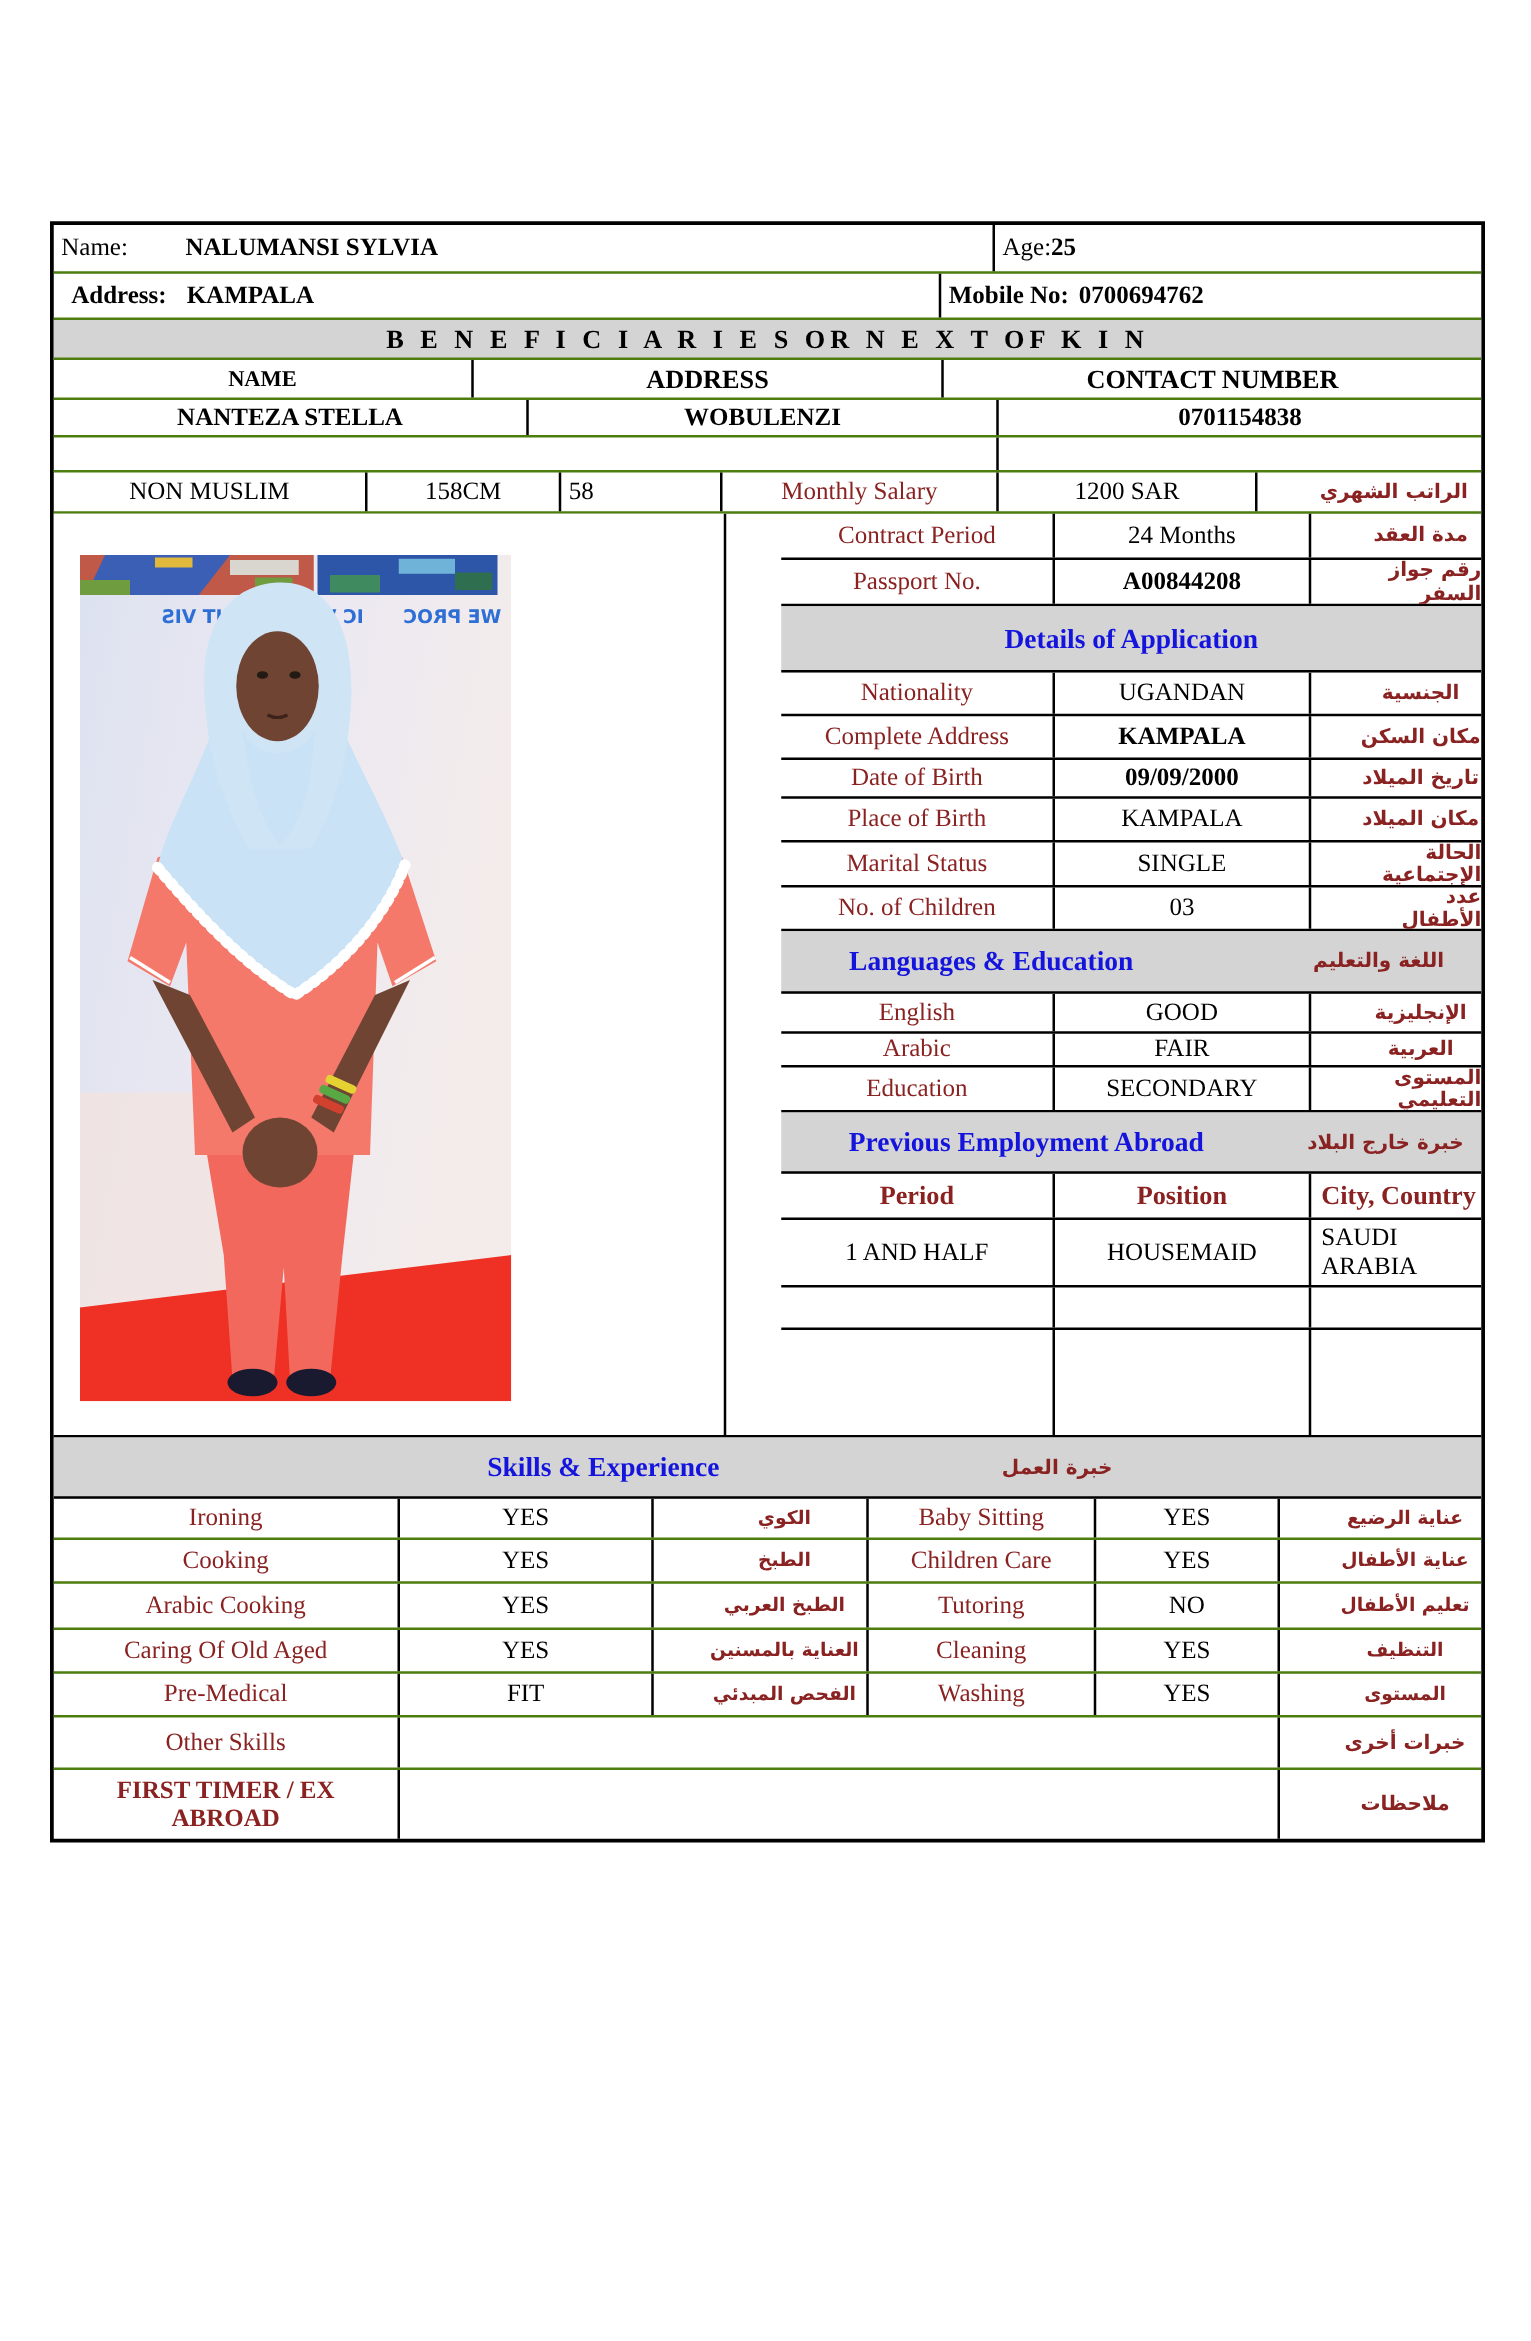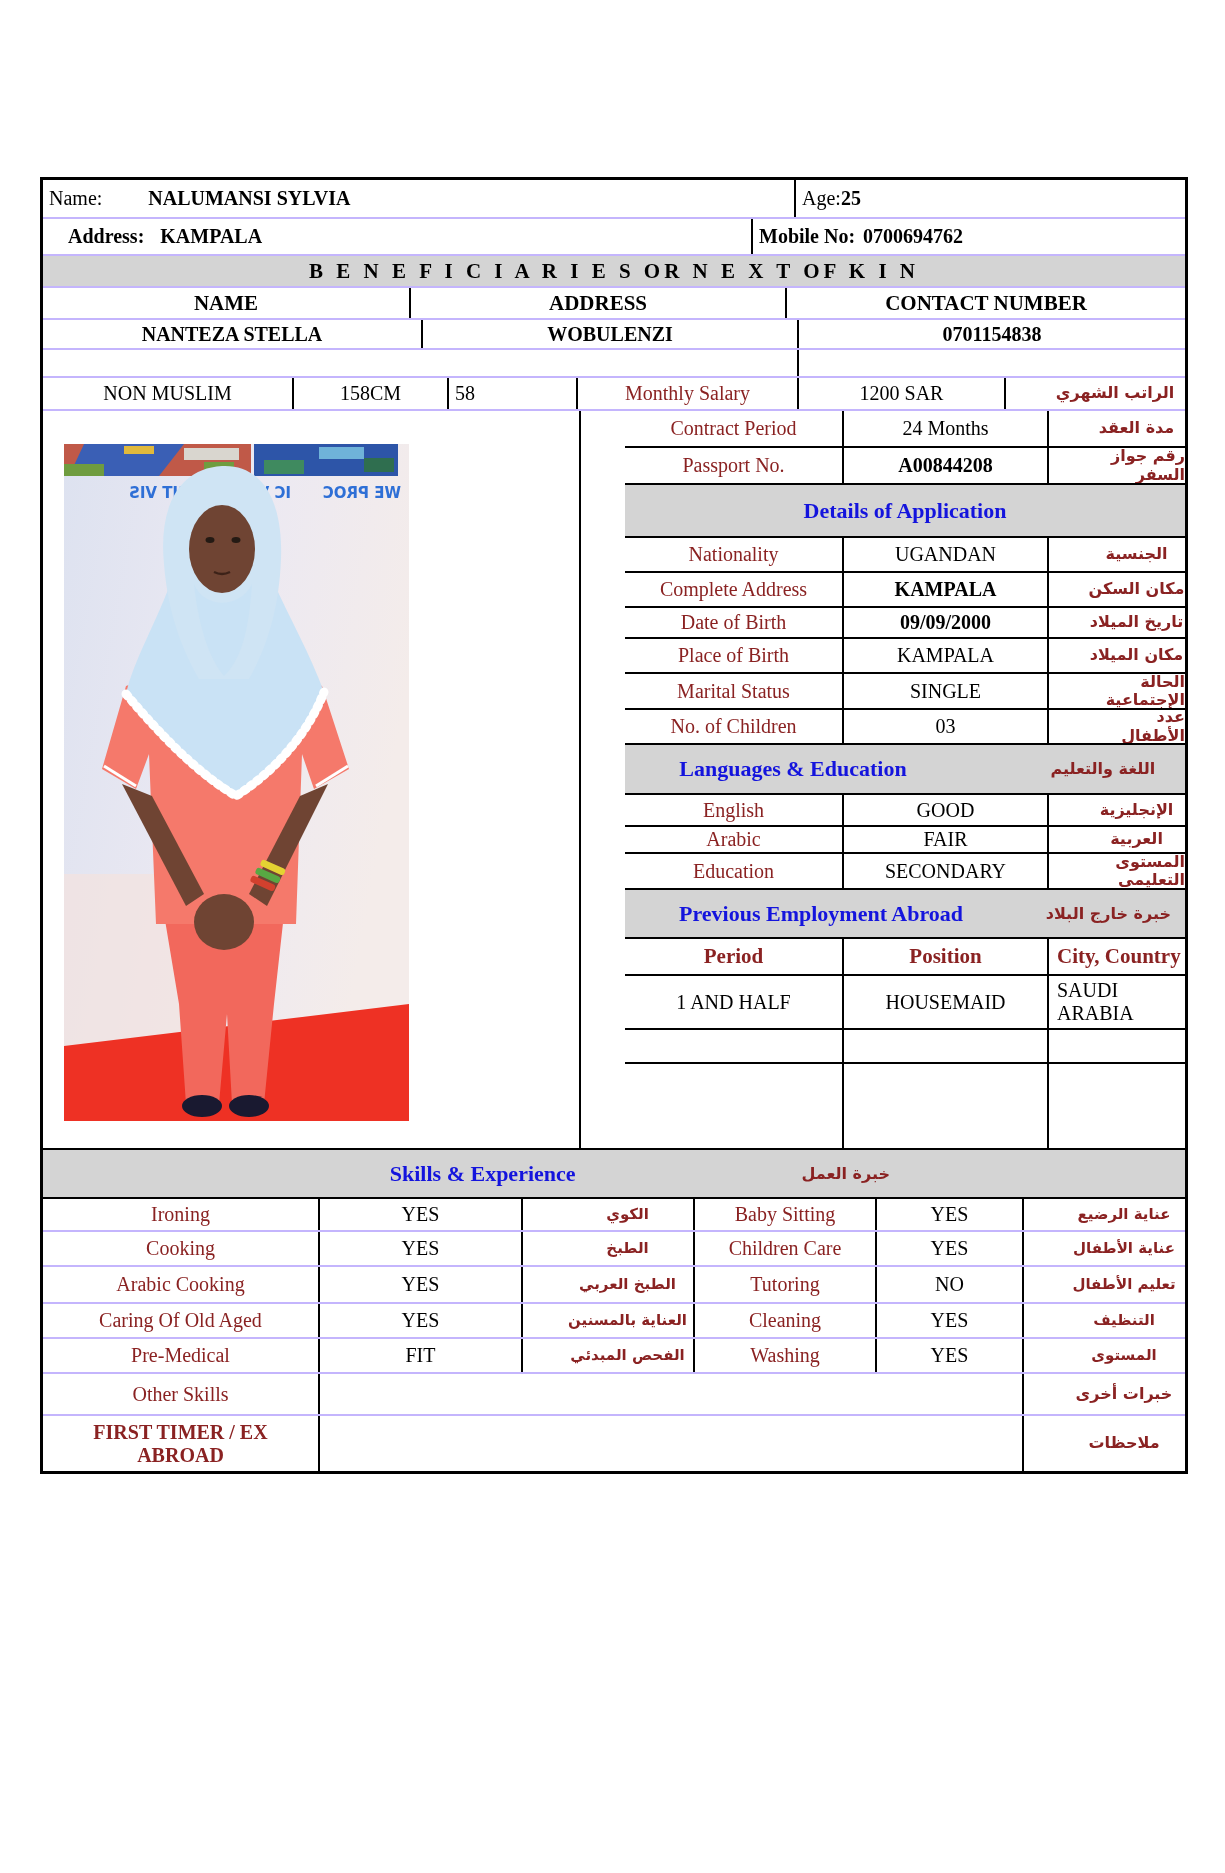--- a/index.html
+++ b/index.html
@@ -1,20 +1,20 @@
 <!DOCTYPE html>
 <html><head>
 <meta charset="utf-8">
 <style>
   html,body{margin:0;padding:0;background:#fff;}
   .sheet{position:relative;width:1225px;height:1873px;background:#ffffff;
          font-family:"Liberation Serif",serif;color:#000;overflow:hidden;}
   .doc{position:absolute;left:40px;top:177px;width:1148px;border:3px solid #000;
        box-sizing:border-box;background:#fff;}
-  .row{display:flex;border-bottom:2px solid #c4b5fd;box-sizing:border-box;align-items:stretch;}
+  .row{display:flex;border-bottom:2px solid #4d7c0f;box-sizing:border-box;align-items:stretch;}
   .row.noline{border-bottom:none;}
   .cell{border-right:2px solid #000;box-sizing:border-box;display:flex;align-items:center;
         justify-content:center;overflow:hidden;font-size:20px;}
   .cell.last{border-right:none;}
   .cell.start{justify-content:flex-start;}
   .b{font-weight:bold;}
   .blue{color:#1414dd;}
   .maroon{color:#8a2222;}
   .band{background:#d4d4d4;}
   .ls{letter-spacing:4px;}
@@ -38,21 +38,21 @@
   .rband .arright{position:absolute;top:50%;transform:translateY(-50%);right:14px;}
   .rrow.grow{flex:1;border-bottom:none;}
   
   .sband{position:relative;background:#d4d4d4;border-bottom:2px solid #000;box-sizing:border-box;height:49px;}
   .sband .title{position:absolute;top:50%;transform:translateY(-50%);left:0;width:77%;
                 text-align:center;font-weight:bold;font-size:22px;color:#1414dd;}
   .sband .arpos{position:absolute;top:50%;transform:translateY(-50%);left:63%;}
   .skill-ar{font-size:15px;}
   .photo{position:absolute;left:21px;top:33px;width:345px;height:677px;}
   .pad6{padding-left:6px;}
-  .pad10{padding-left:25px;}
+  .pad10{padding-left:14px;}
   .gap40{margin-left:46px;}
   .gap16{margin-left:16px;}
   .gap8{margin-left:8px;}
   .cityalign{justify-content:flex-start;padding-left:8px;text-align:left;}
   .lh1{line-height:1.15;}
 </style>
 </head>
 <body>
 
 <div class="sheet">
@@ -78,21 +78,21 @@
         <span class="b">Mobile No:</span>
         <span class="b gap8">0700694762</span>
       </div>
     </div>
 
     <div class="row band" style="height:32px">
       <div class="cell last b ls" style="flex:1;font-size:21px">B E N E F I C I A R I E S  OR  N E X T  OF  K I N</div>
     </div>
 
     <div class="row" style="height:32px">
-      <div class="cell b" style="width:368px;font-size:21px">NAME</div>
+      <div class="cell b" style="width:336px;font-size:18px">NAME</div>
       <div class="cell b" style="width:376px;font-size:21px">ADDRESS</div>
       <div class="cell last b" style="flex:1;font-size:21px">CONTACT NUMBER</div>
     </div>
 
     <div class="row" style="height:30px">
       <div class="cell b" style="width:380px">NANTEZA STELLA</div>
       <div class="cell b" style="width:376px">WOBULENZI</div>
       <div class="cell last b" style="flex:1">0701154838</div>
     </div>
 

